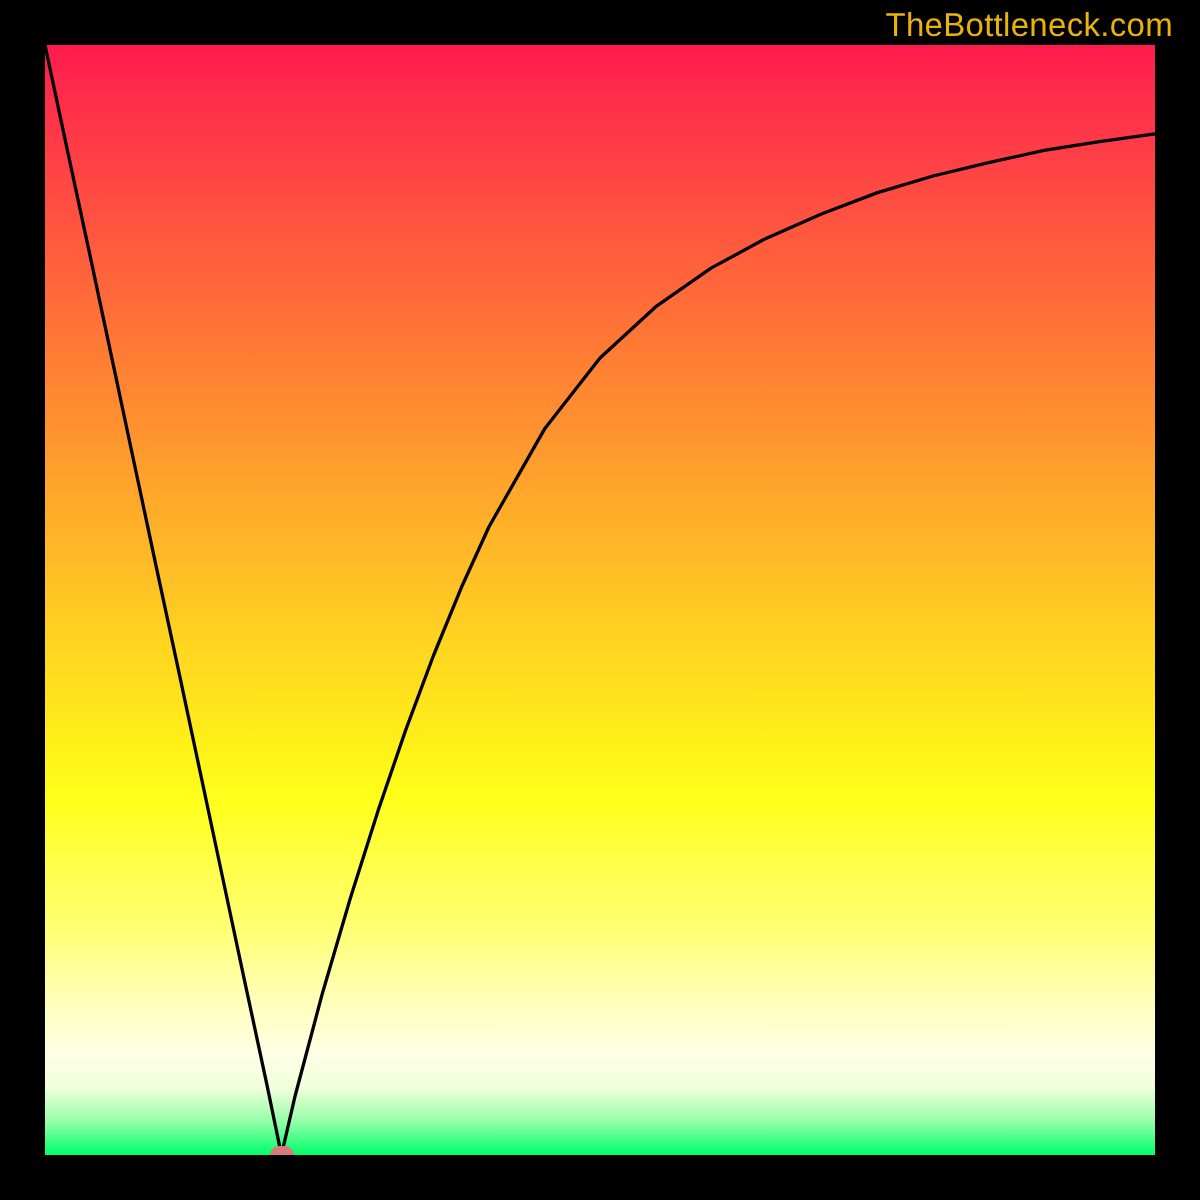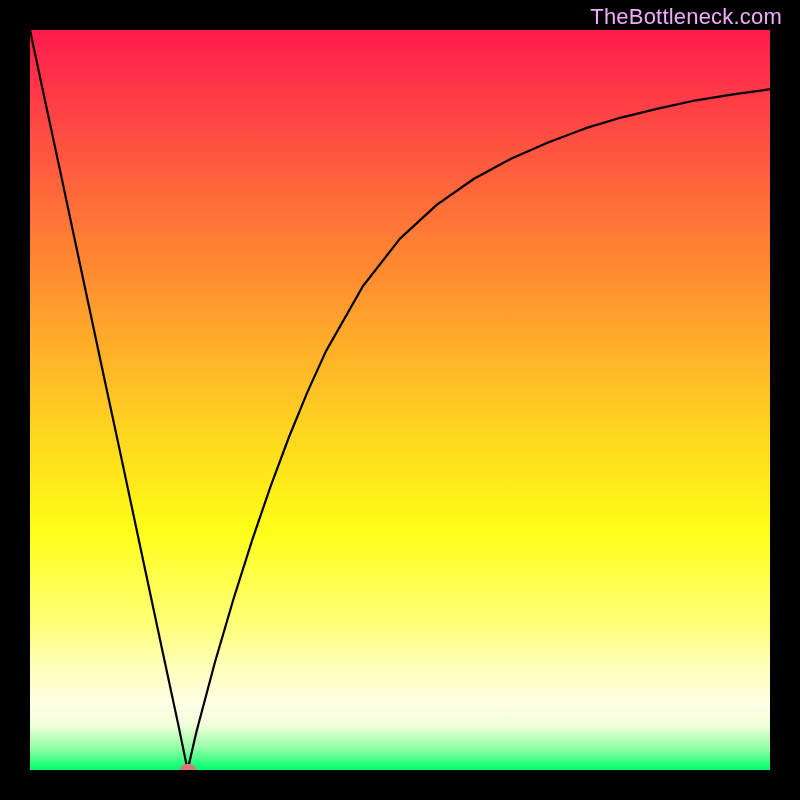--- a/index.html
+++ b/index.html
@@ -60,21 +60,21 @@
   .curve-svg {
     position: absolute;
     inset: 0;
     width: 740px;
     height: 740px;
   }
   .watermark {
     position: absolute;
     top: 4px;
     right: 18px;
-    color: #f0abfc;
+    color: #eab308;
     font-size: 22px;
     font-weight: 500;
     letter-spacing: 0.2px;
   }
   .marker {
     position: absolute;
     width: 16px;
     height: 12px;
     border-radius: 6px;
     background: #d97a7a;

